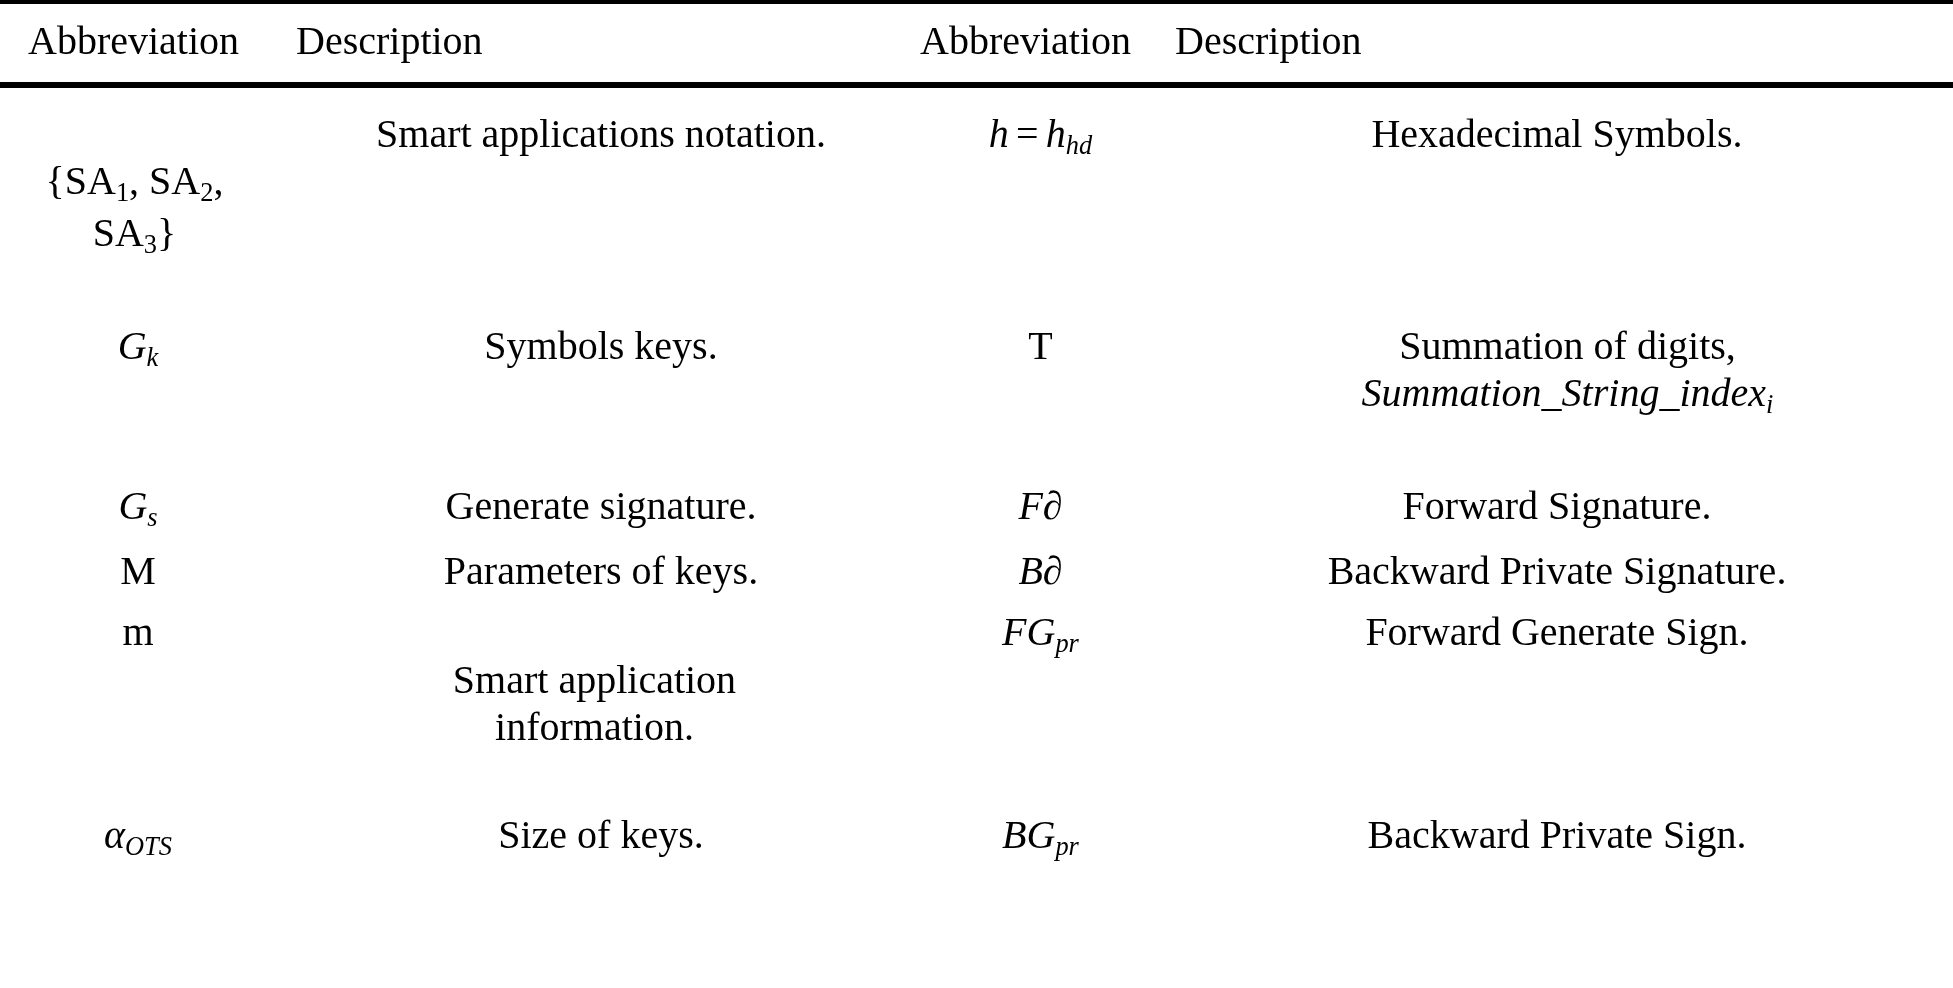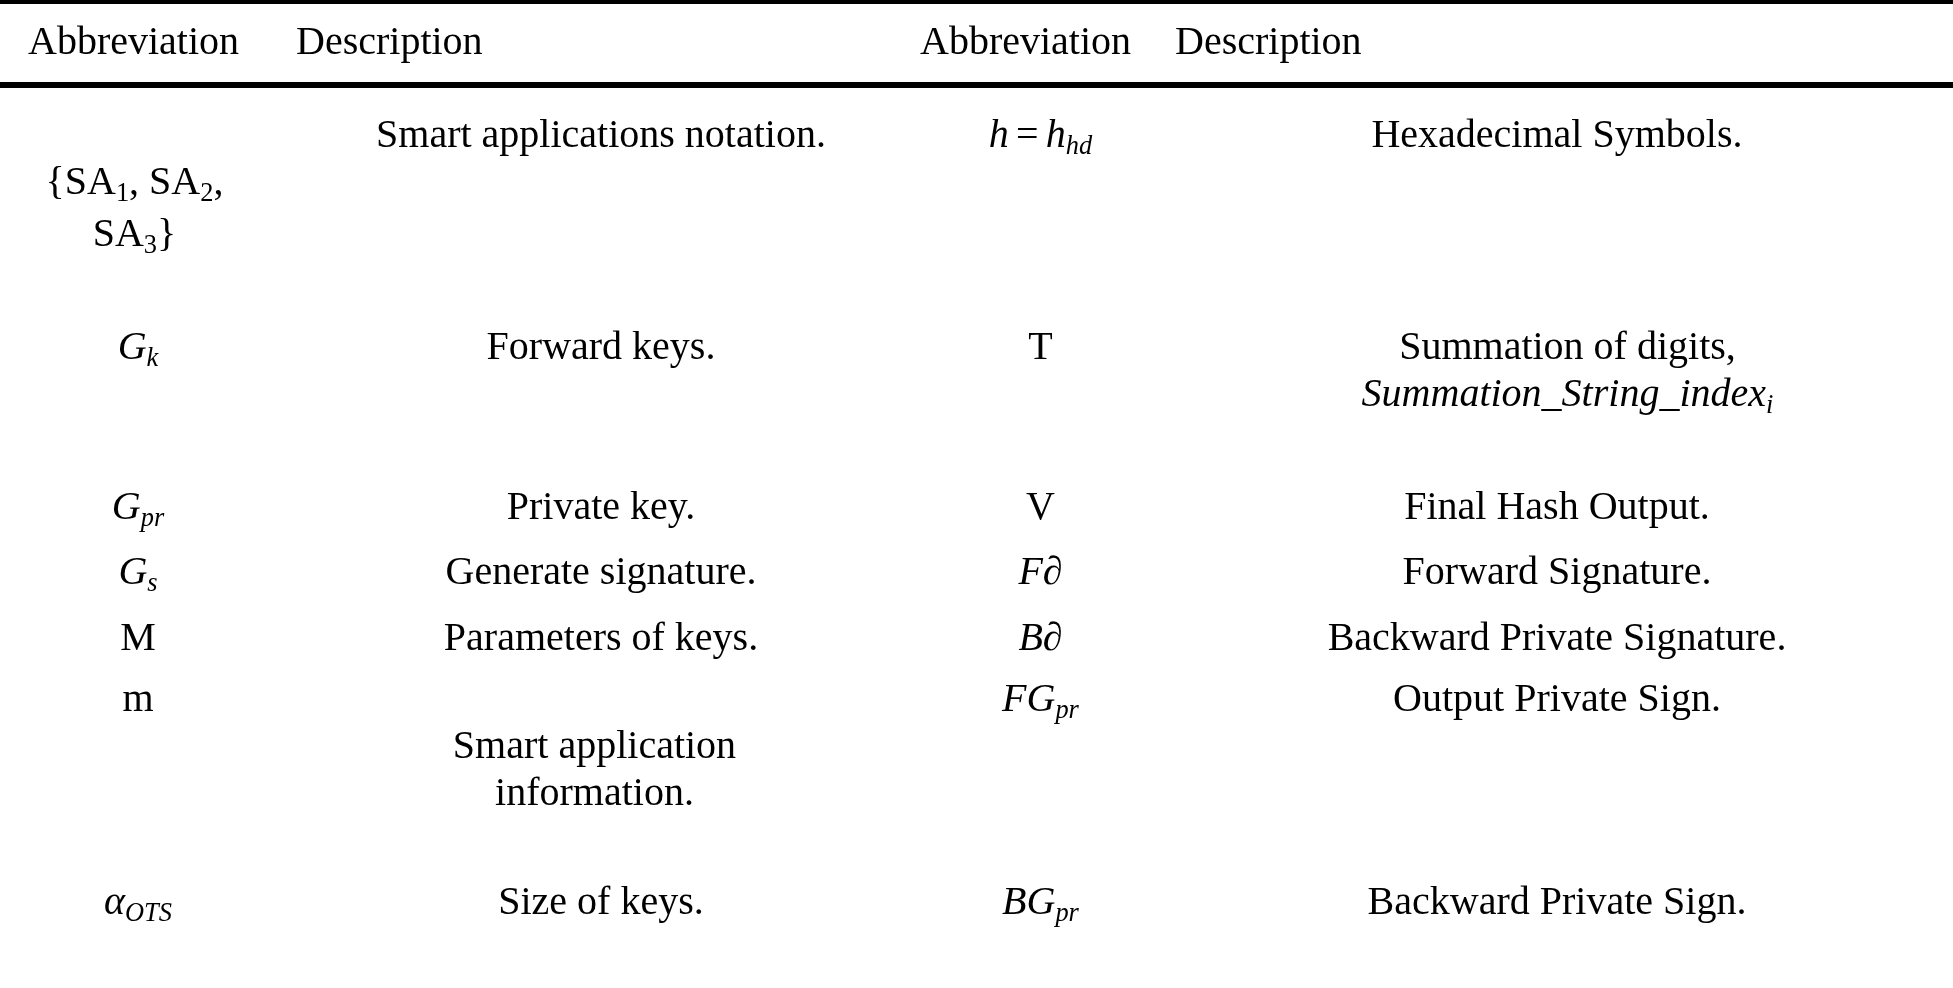--- a/index.html
+++ b/index.html
@@ -153,47 +153,33 @@
         <td>
           <span class="cell-inner">Hexadecimal Symbols.</span>
         </td>
       </tr>
 
       <tr>
         <td>
           <span class="cell-inner nowrap"><span class="mi">G</span><span class="sub">k</span></span>
         </td>
         <td>
-          <span class="cell-inner">Forward keys.</span>
+          <span class="cell-inner">Symbols keys.</span>
         </td>
         <td>
           <span class="cell-inner"><span class="mup">T</span></span>
         </td>
         <td>
           <span class="cell-inner">
             <span class="brk">Summation of digits,</span>
             <span class="brk nowrap"><span class="mi">Summation_String_index</span><span class="sub">i</span></span>
           </span>
         </td>
       </tr>
 
-      <tr>
-        <td>
-          <span class="cell-inner nowrap"><span class="mi">G</span><span class="sub">pr</span></span>
-        </td>
-        <td>
-          <span class="cell-inner">Private key.</span>
-        </td>
-        <td>
-          <span class="cell-inner"><span class="mup">V</span></span>
-        </td>
-        <td>
-          <span class="cell-inner">Final Hash Output.</span>
-        </td>
-      </tr>
 
 
       <tr>
         <td>
           <span class="cell-inner nowrap"><span class="mi">G</span><span class="sub">s</span></span>
         </td>
         <td>
           <span class="cell-inner">Generate signature.</span>
         </td>
         <td>
@@ -226,21 +212,21 @@
         <td>
           <span class="cell-inner">
             <span class="brk">Smart application</span>
             <span class="brk">information.</span>
           </span>
         </td>
         <td>
           <span class="cell-inner nowrap"><span class="mi">FG</span><span class="sub">pr</span></span>
         </td>
         <td>
-          <span class="cell-inner">Output Private Sign.</span>
+          <span class="cell-inner">Forward Generate Sign.</span>
         </td>
       </tr>
 
       <tr>
         <td>
           <span class="cell-inner nowrap"><span class="mi">α</span><span class="sub">OTS</span></span>
         </td>
         <td>
           <span class="cell-inner">Size of keys.</span>
         </td>

